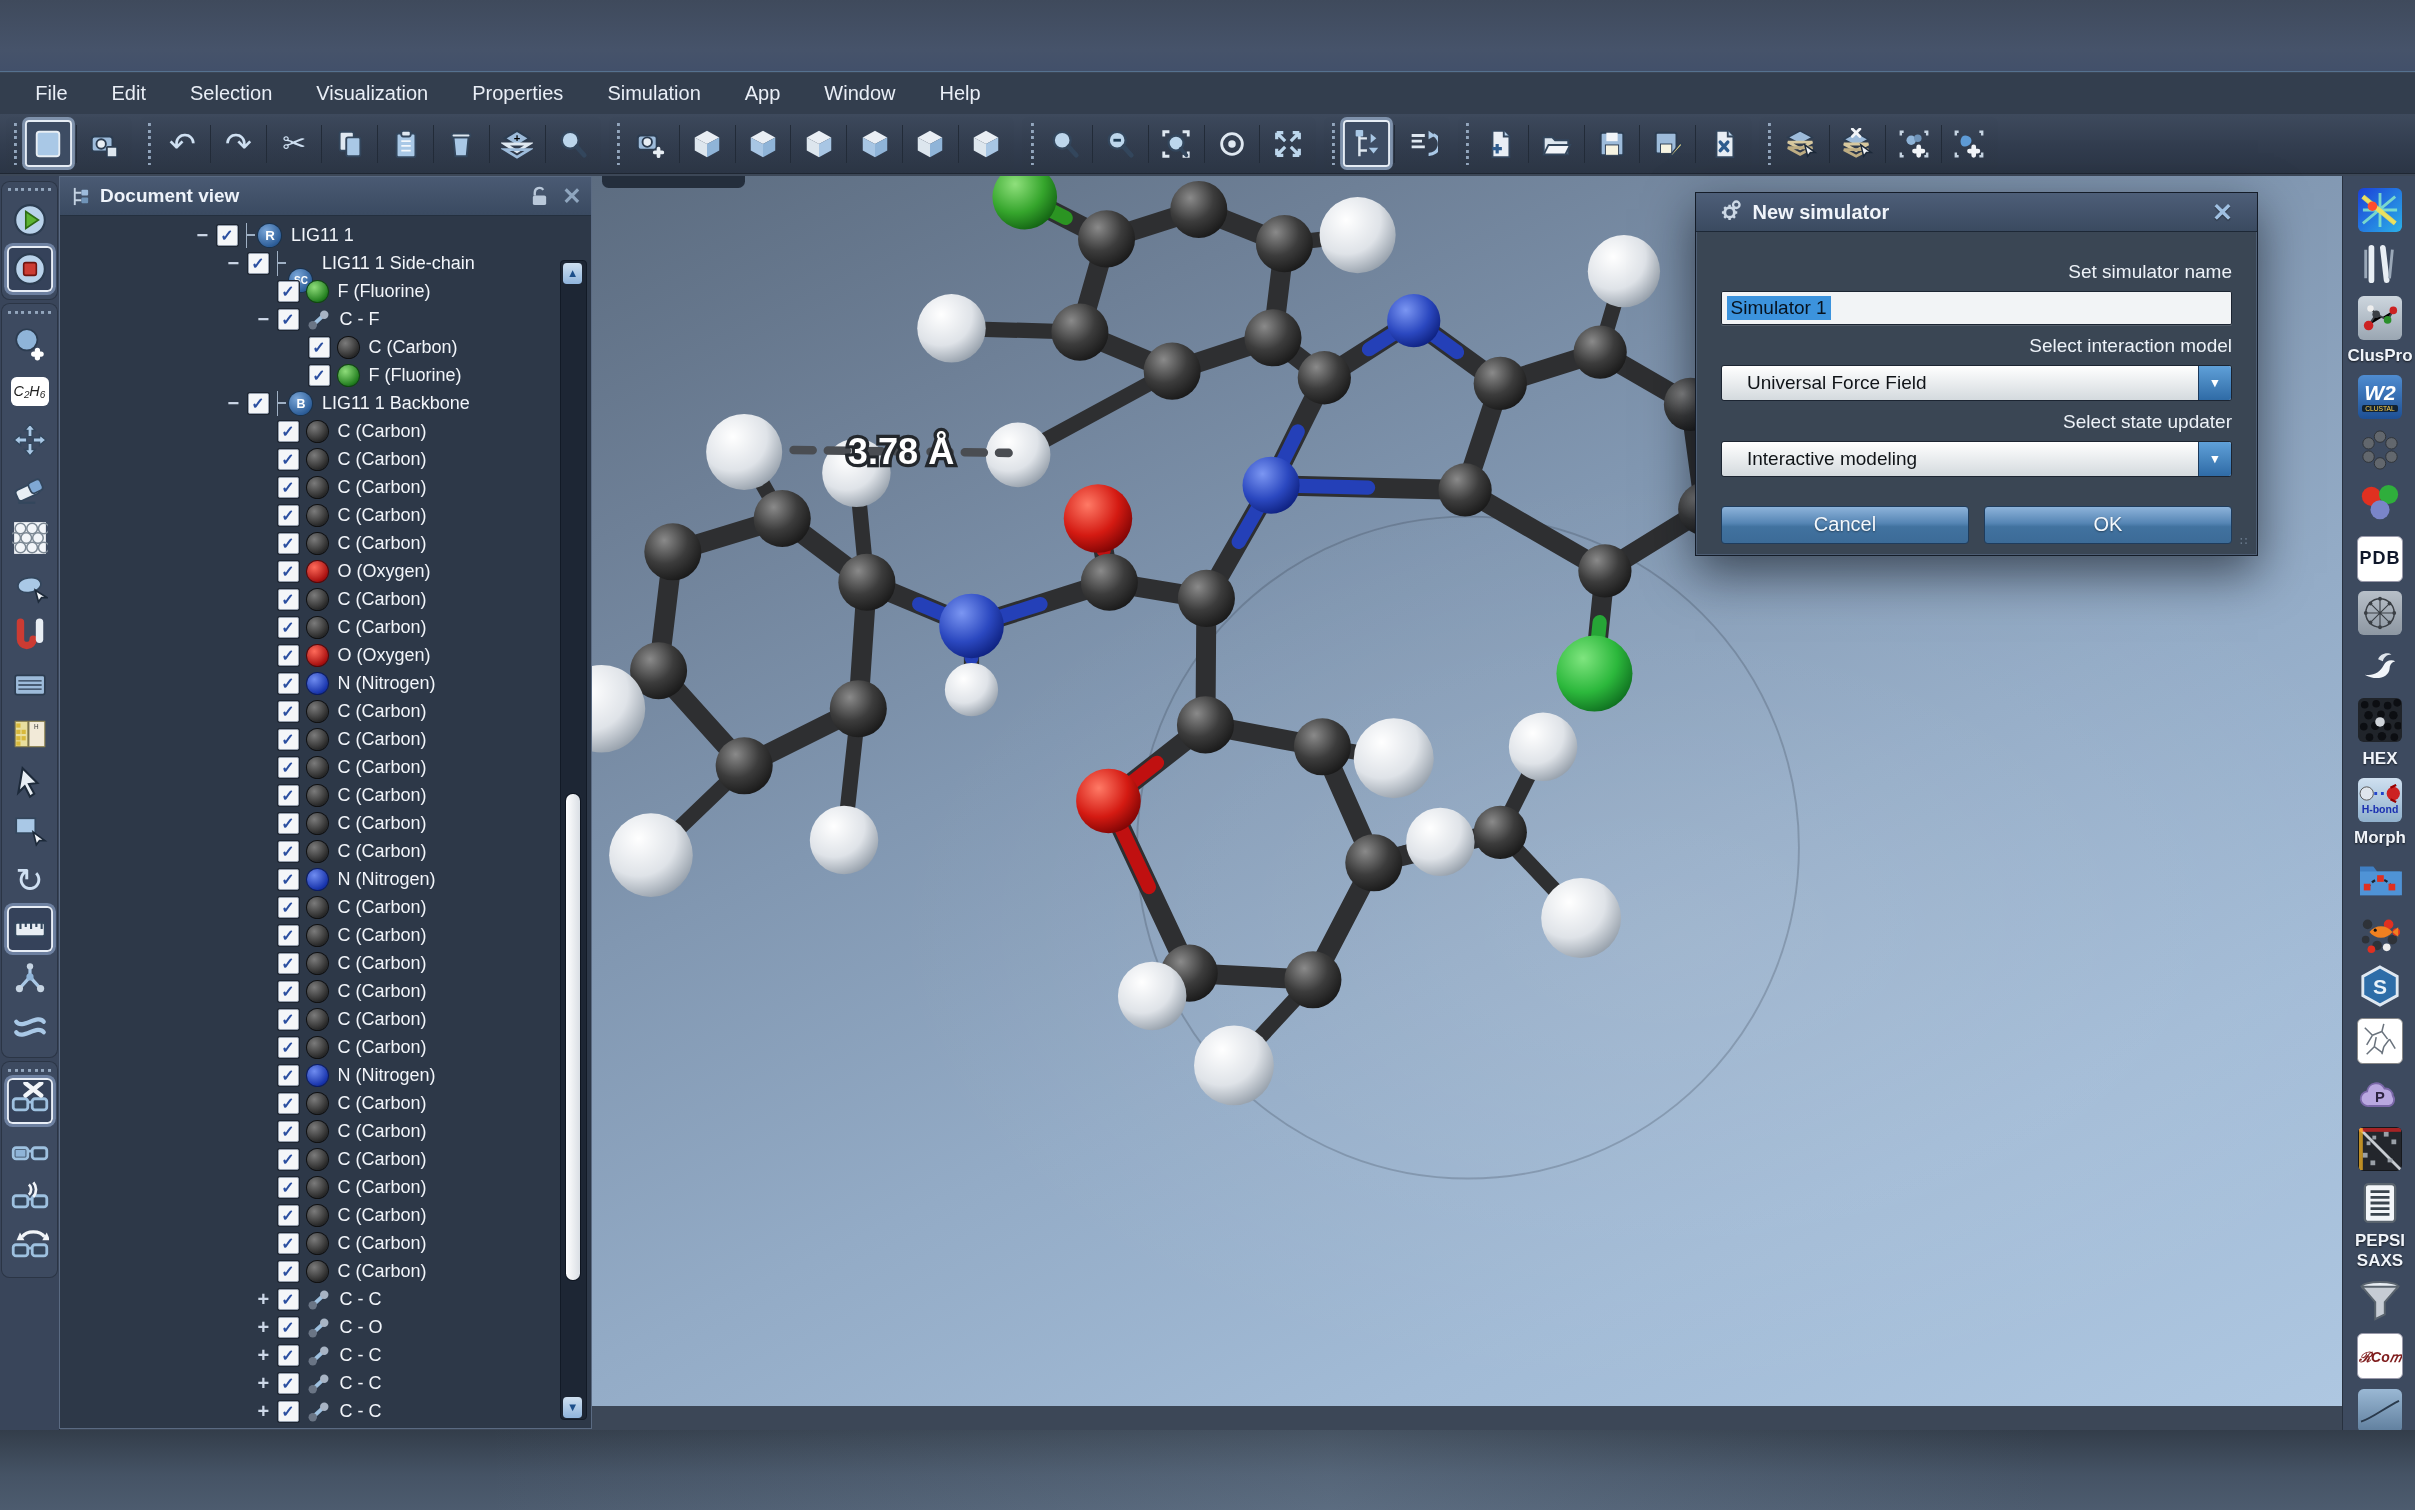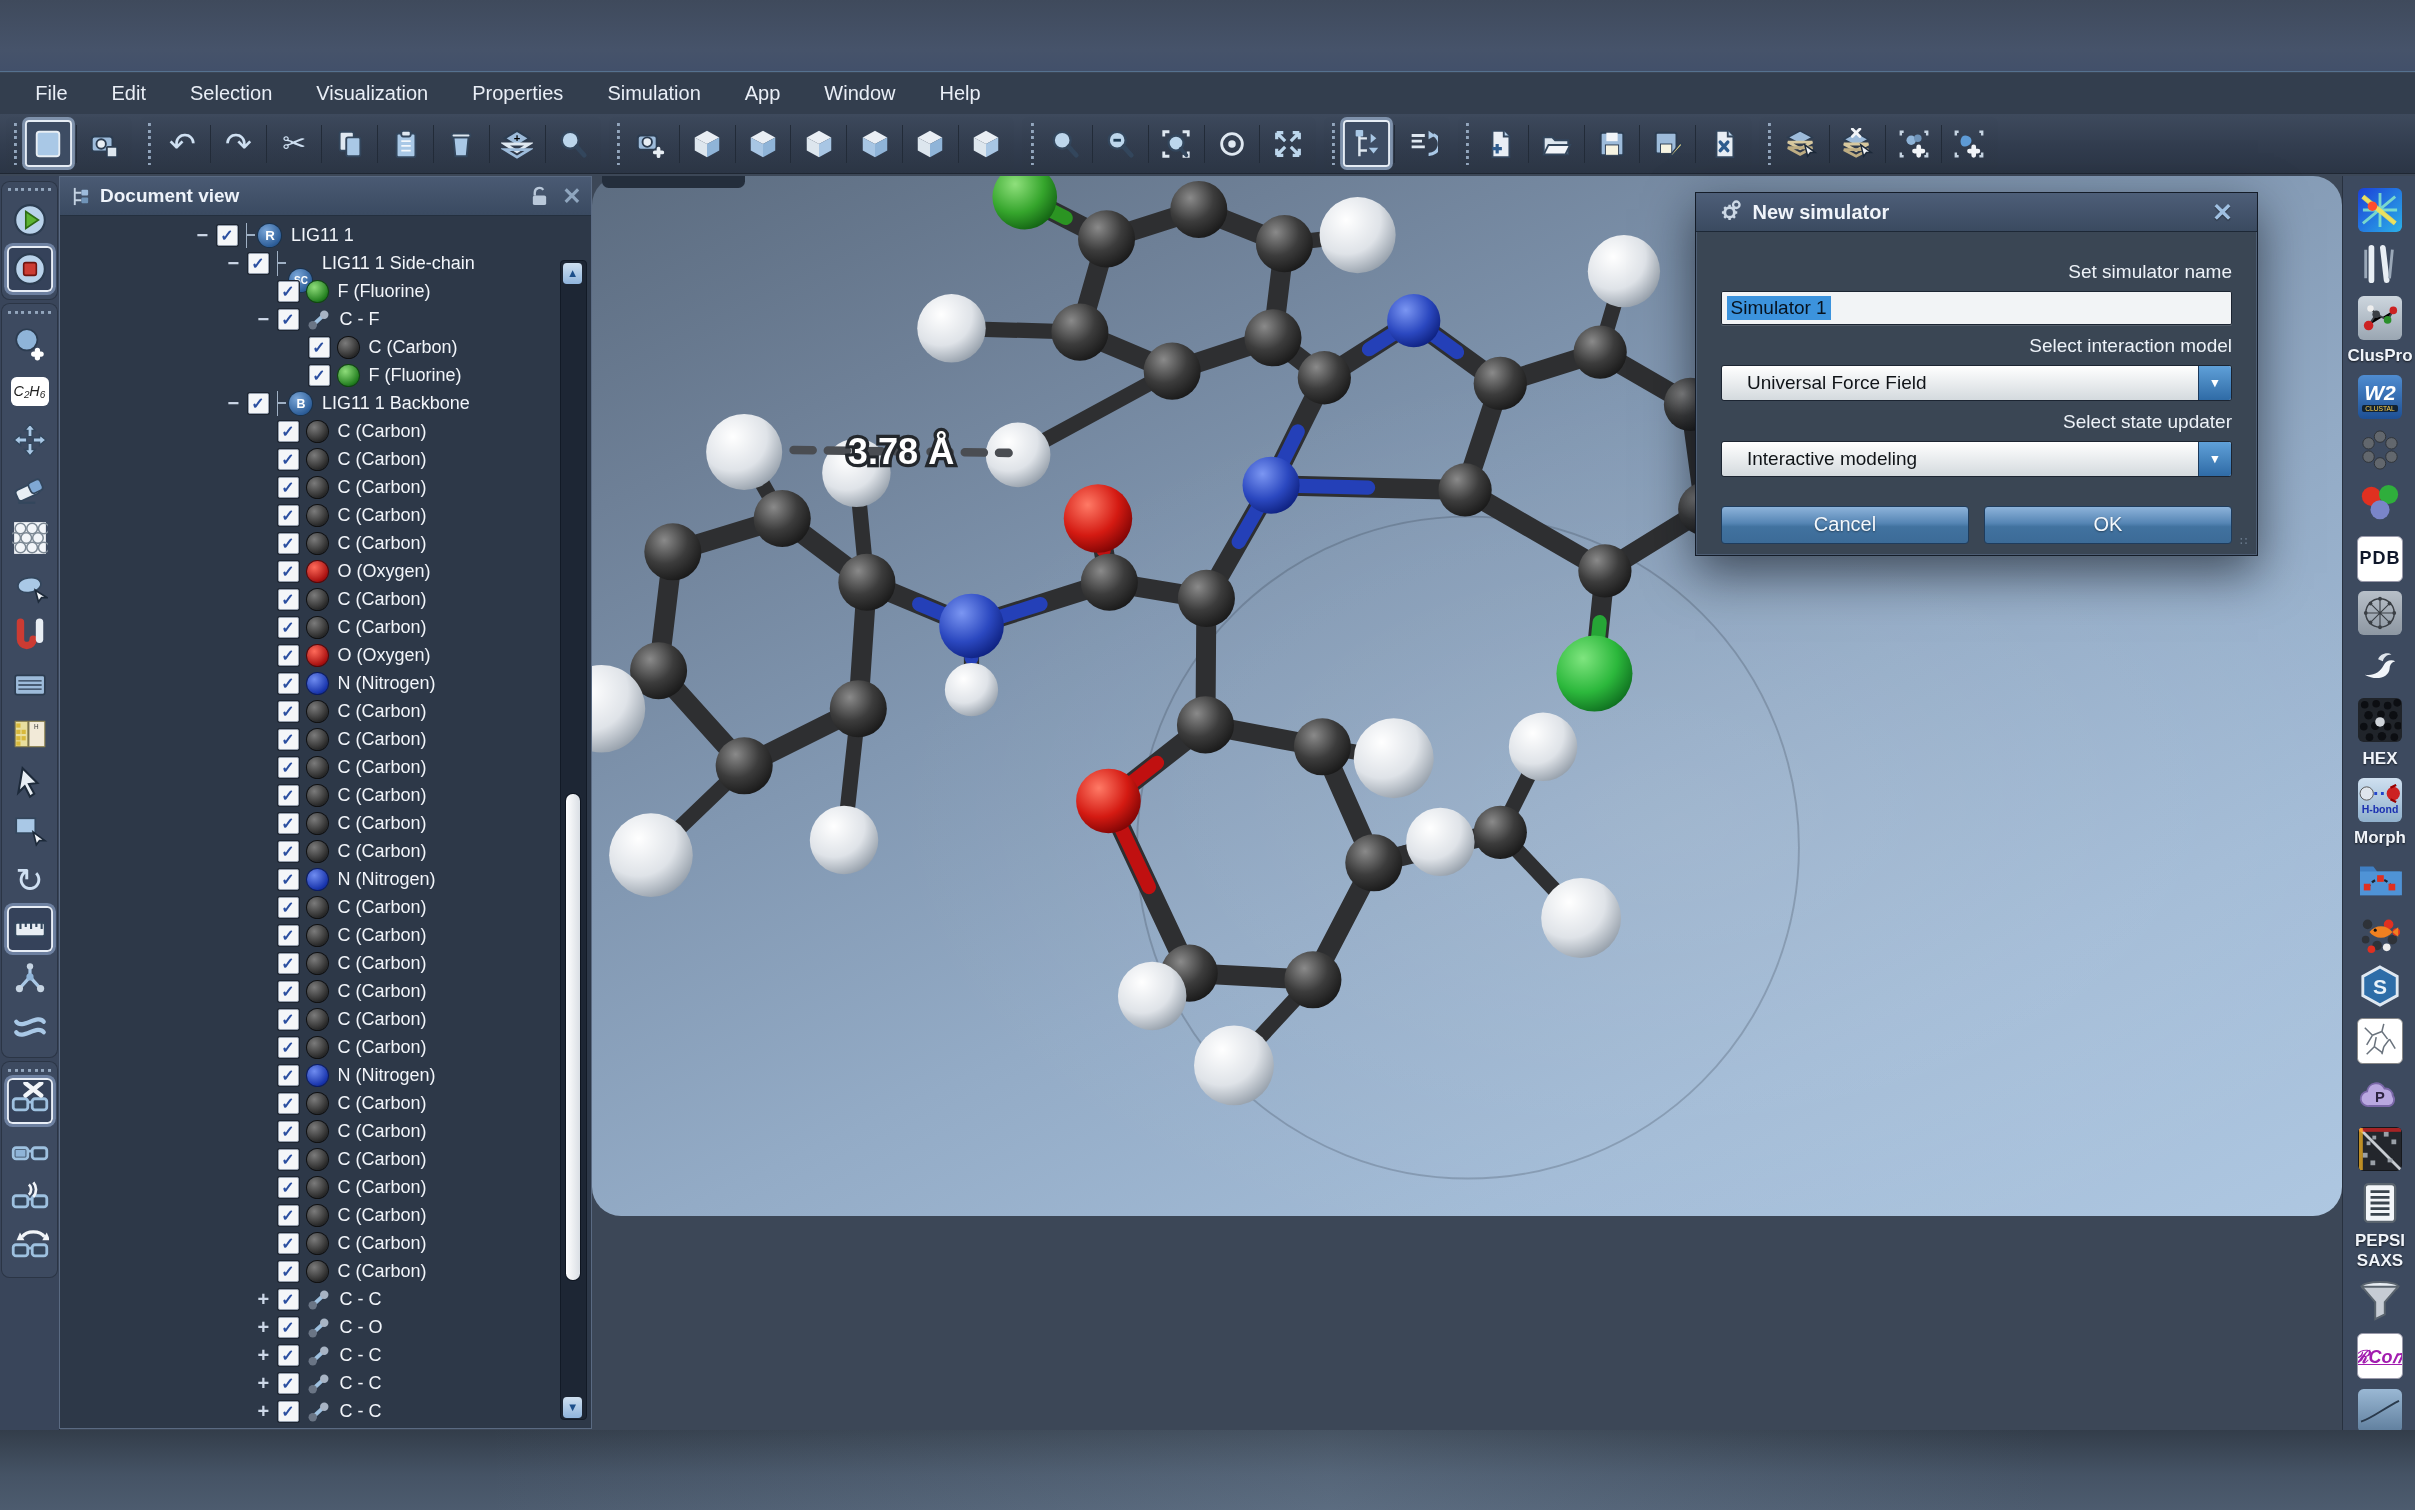--- a/index.html
+++ b/index.html
@@ -62,25 +62,25 @@
   .at-F{background:radial-gradient(circle at 35% 30%,#8edd7a,#1d7a1a 75%);box-shadow:0 0 0 1px #0f4a0e;}
   .tlabel{color:#f2f5fa;font-size:18px;}
   .scroll{position:absolute;right:3.8px;top:44px;bottom:7.6px;width:25px;background:#1d2634;border-radius:3.8px;border:1px solid #121a26;}
   .sbtn{position:absolute;left:1.9px;width:19px;height:21px;border-radius:3.8px;
     background:linear-gradient(#cfe0f0,#8fb4dc);display:flex;align-items:center;justify-content:center;
     color:#1d4f8a;font-size:11.4px;border:1px solid #2c5website0;}
   .sthumb{position:absolute;left:4.8px;width:14.3px;top:46%;height:42%;border-radius:6.7px;
     background:linear-gradient(90deg,#ffffff,#d9dee4);box-shadow:0 0 0 1px #0e1520;}
 
   
-  .viewport{position:absolute;left:592px;top:176px;width:1750px;height:1040px;
+  .viewport{position:absolute;left:592px;top:176px;width:1750px;height:1230px;
     background:
      radial-gradient(1141px 666px at 62% 62%,rgba(255,255,255,.10),rgba(255,255,255,0) 70%),
      linear-gradient(155deg,#5c6c80 0%,#6e8097 18%,#8197b1 38%,#93abc6 58%,#a2bbd6 78%,#aec7e1 100%);
-    overflow:hidden;border-radius:29px;}
+    overflow:hidden;}
   .notch{position:absolute;left:602px;top:176px;width:143px;height:12.4px;background:#242e3c;border-radius:0 0 6.7px 6.7px;}
 
   
   .dialog{position:absolute;left:1695px;top:192px;width:561px;height:362px;background:#3a4654;
     border:1px solid #141c28;box-shadow:0 17px 46px rgba(8,14,22,.6),0 0 0 1px #4d5d73 inset;}
   .dlg-title{height:38px;background:linear-gradient(180deg,#4d5e78,#3a4a60);display:flex;align-items:center;
     padding:0 24px;border-bottom:1px solid #1d2836;}
   .dlg-title .t{color:#f0f4fa;font-weight:bold;font-size:20px;margin-left:9.5px;flex:1;}
   .dlg-close{color:#9fc0e2;font-weight:bold;font-size:25px;line-height:1;text-shadow:0 1px 1px #0008;}
   .dlg-body{padding:19px 25px 0 25px;}
@@ -1317,21 +1317,21 @@
       <div class="abtn">
         <div class="tile">
           <svg width="42" height="44" viewBox="0 0 44 46">
             <ellipse cx="22" cy="7" rx="19" ry="5" fill="#e8eef4" stroke="#5a646e" stroke-width="2"></ellipse>
             <path d="M3 7l14 16v18l10-5V23L41 7z" fill="#c6ccd4" stroke="#5a646e" stroke-width="2"></path>
           </svg>
         </div>
       </div>
       <div class="abtn">
         <div class="tile" style="background:#fff;border:1px solid #99a;">
-          <span style="color:#a21caf;font-size:18px;font-style:italic;font-weight:bold;text-decoration:underline;">ℛCo𝑚</span>
+          <span style="color:#7f1d1d;font-size:14px;font-style:italic;font-weight:bold;">ℛCo𝑚</span>
         </div>
       </div>
       <div class="abtn">
         <div class="tile" style="background:linear-gradient(#9ab8d4,#5e7d9c);">
           <svg width="42" height="28.5" viewBox="0 0 44 30">
             <path d="M2 26C14 22 26 12 42 4" fill="none" stroke="#2a3a4c" stroke-width="2"></path>
           </svg>
         </div>
       </div>
       <div class="abtn">

